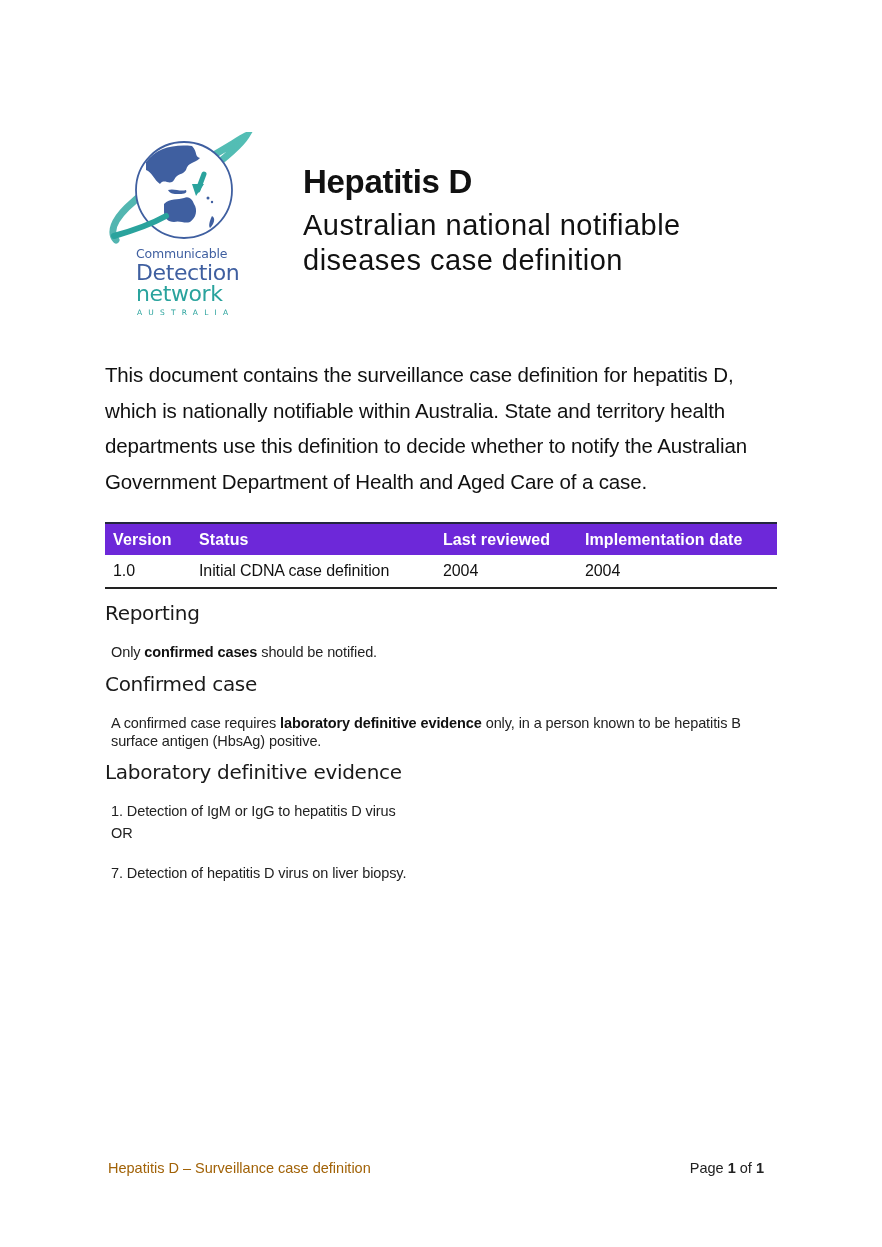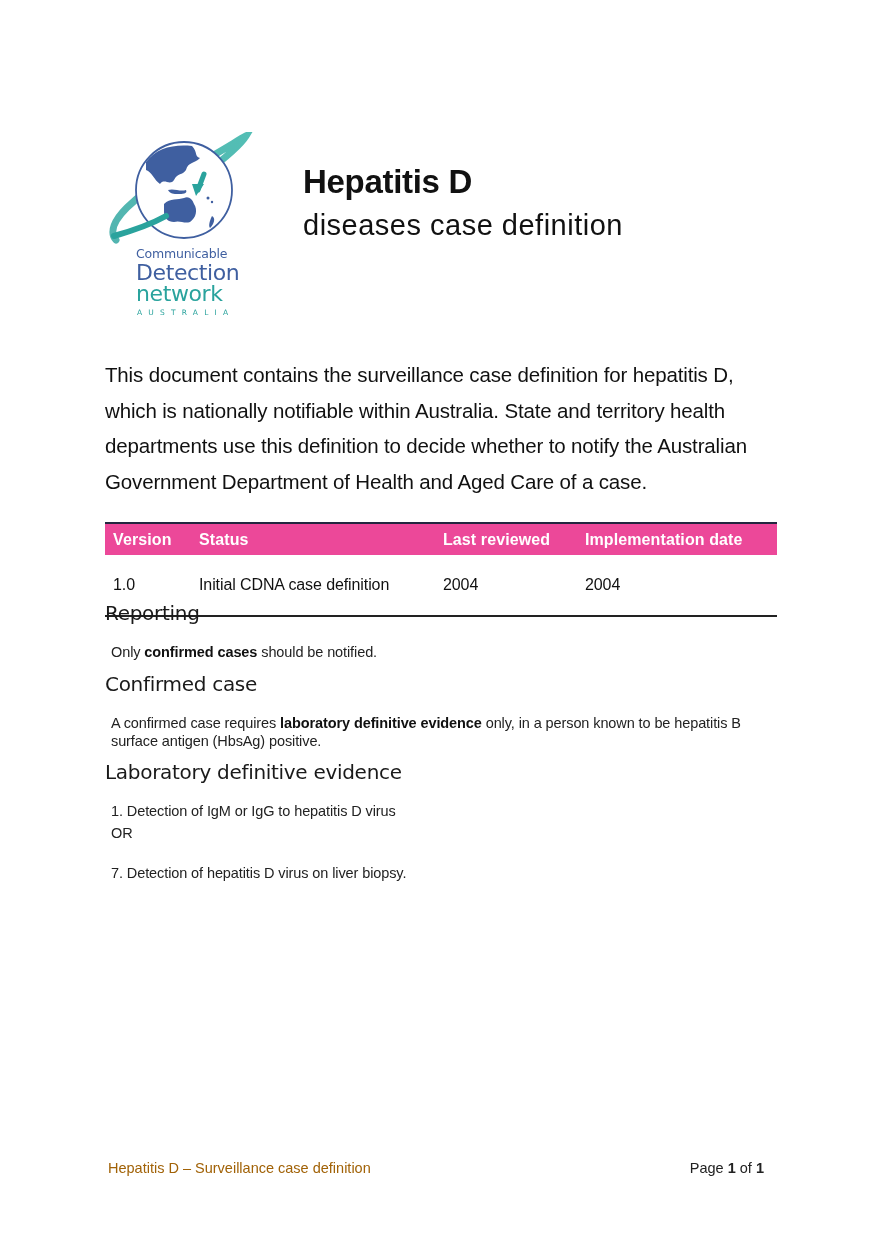--- a/index.html
+++ b/index.html
@@ -85,31 +85,31 @@
     }
     .versions {
       position: absolute;
       left: 105px;
       top: 522px;
       width: 672px;
       border-collapse: collapse;
       font-size: 16px;
     }
     .versions th {
-      background: #ec4899;
+      background: #6d28d9;
       color: #ffffff;
       text-align: left;
       font-weight: bold;
       padding: 0 8px;
       height: 31px;
       border-top: 2px solid #23263f;
       letter-spacing: 0.1px;
     }
     .versions td {
-      padding: 16px 8px;
+      padding: 2px 8px;
       height: 28px;
       border-bottom: 2px solid #222222;
       letter-spacing: -0.1px;
     }
     .col1 { width: 70px; }
     .col2 { width: 228px; }
     .col3 { width: 126px; }
     .h2 {
       position: absolute;
       left: 105px;
@@ -179,20 +179,21 @@
     <div class="logo-line1">Communicable</div>
     <div class="logo-line2">Detection</div>
     <div class="logo-line3">network</div>
     <div class="logo-line4">AUSTRALIA</div>
   </div>
 </div>
 
 <div class="title-block">
   <h1 class="title">Hepatitis D</h1>
   <div class="subtitle">
+    <div>Australian national notifiable</div>
     <div>diseases case definition</div>
   </div>
 </div>
 
 <p class="intro">This document contains the surveillance case definition for hepatitis D, which is nationally notifiable within Australia. State and territory health departments use this definition to decide whether to notify the Australian Government Department of Health and Aged Care of a case.</p>
 
 <table class="versions">
   <thead>
     <tr>
       <th class="col1">Version</th>

